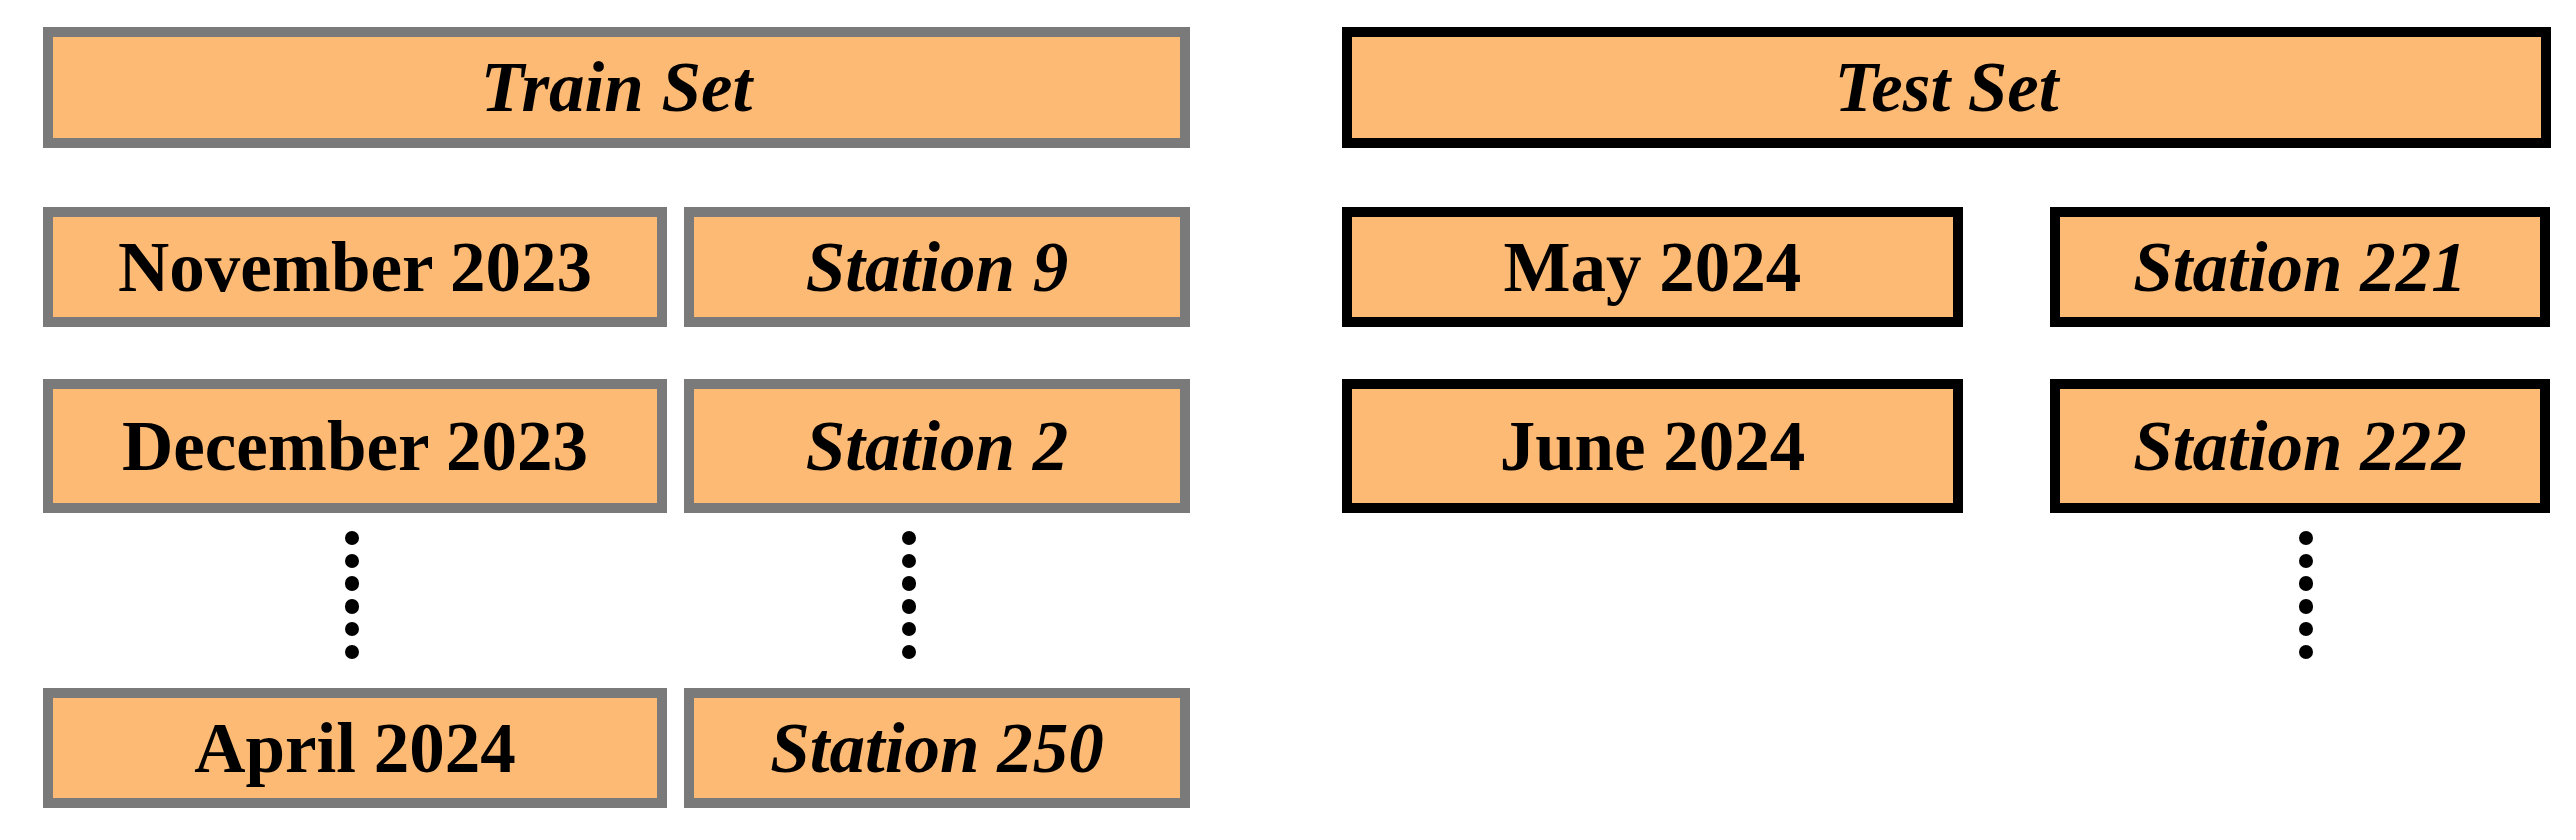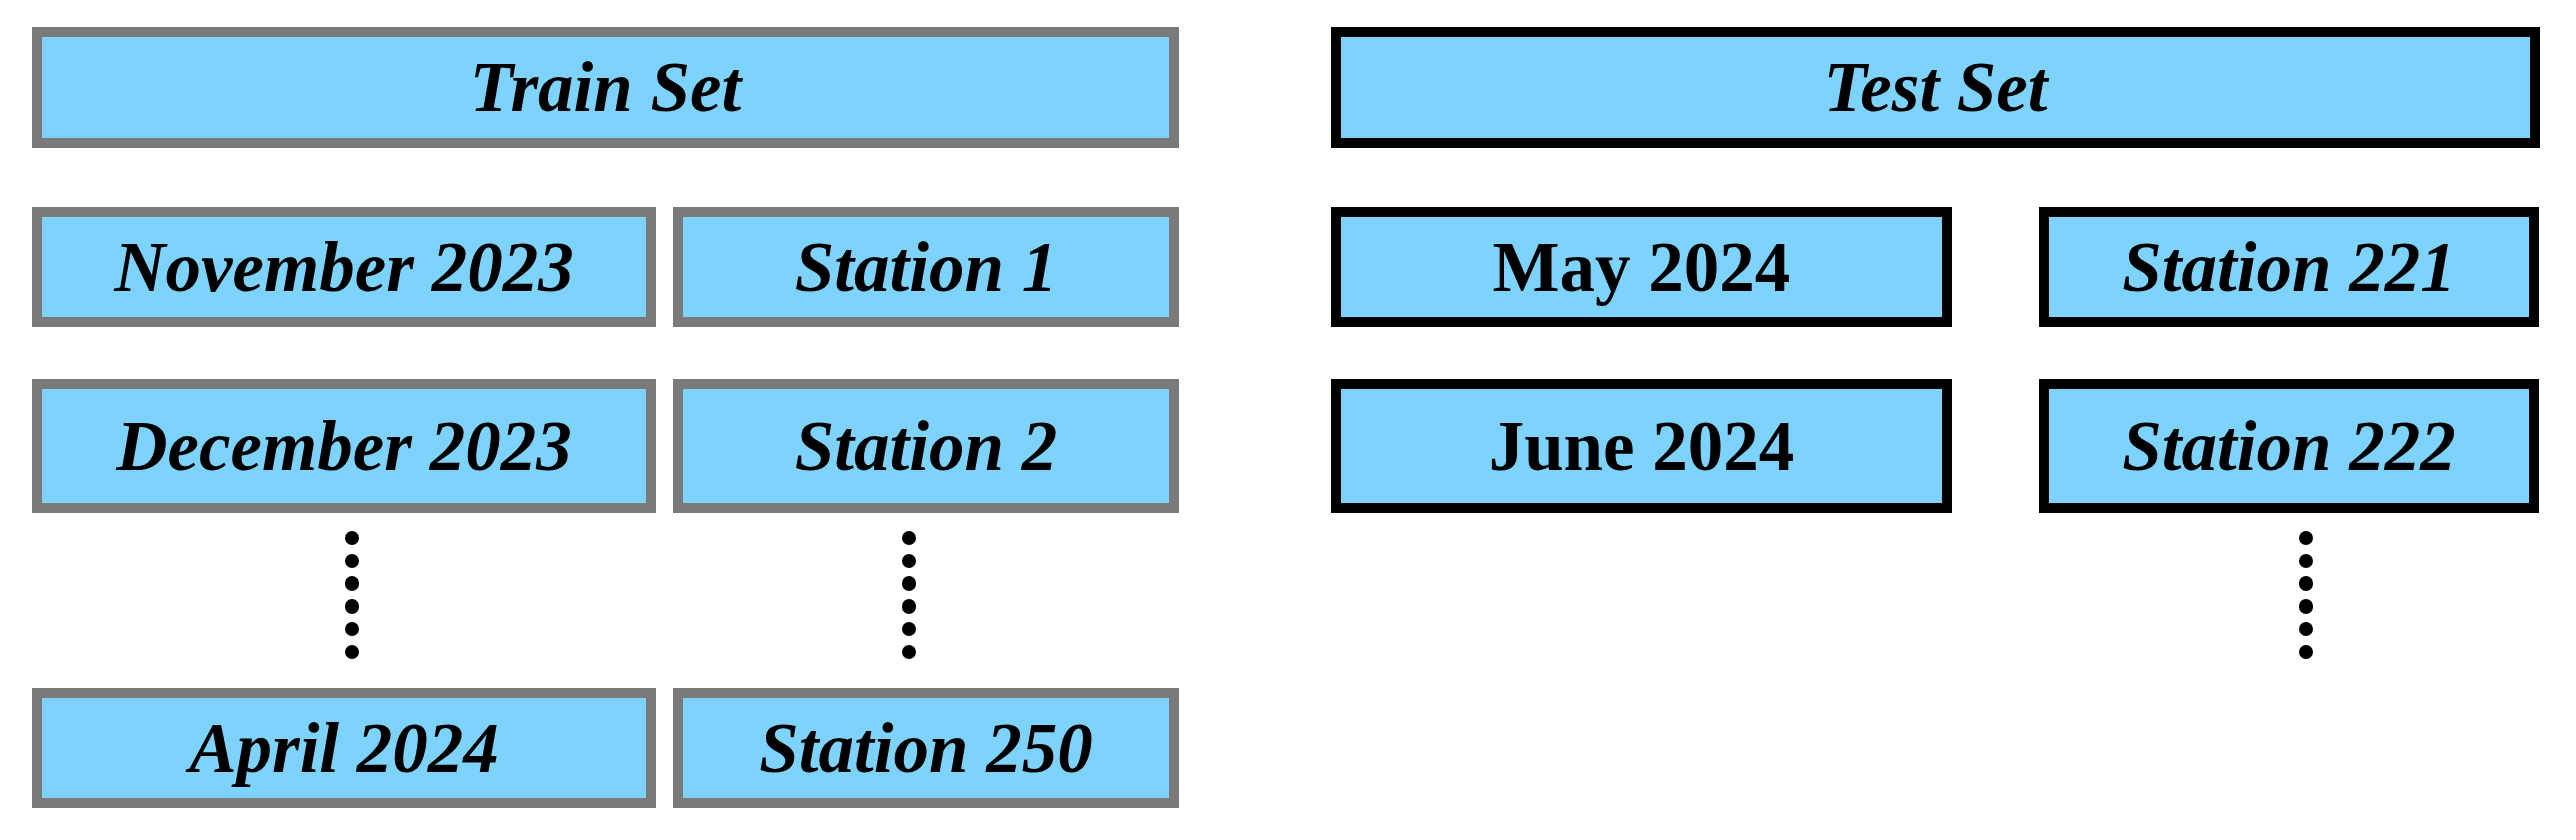--- a/index.html
+++ b/index.html
@@ -6,40 +6,41 @@
   .canvas{
     position:relative;
     width:2576px;height:840px;
     background:#ffffff;
     overflow:hidden;
     font-family:"Liberation Serif","DejaVu Serif",serif;
   }
   .box{
     position:absolute;
     box-sizing:border-box;
-    background:#7dd3fc;
+    background:#fdba74;
     display:flex;
     align-items:center;
     justify-content:center;
     font-size:71px;
     font-weight:bold;
     line-height:1;
     color:#000000;
     white-space:nowrap;
+    margin-left:11px;
   }
   .train{border:10.5px solid var(--train-border,#7a7a7a);}
   .test{border:10.5px solid var(--test-border,#000000);}
   .italic{font-style:italic;}
 
   
   .hdr-train{left:32px;top:27px;width:1147px;height:121px;}
   .hdr-test{left:1331px;top:27px;width:1209px;height:121px;}
 
   
-  .c-tm{left:32px;width:624px;font-style:italic;}    
+  .c-tm{left:32px;width:624px;}    
   .c-ts{left:673px;width:506px;}   
   .c-em{left:1331px;width:621px;}  
   .c-es{left:2039px;width:500px;}  
 
   
   .r1{top:207px;height:120px;}
   .r2{top:379px;height:134px;}
   .r3{top:688px;height:120px;}
 
   
@@ -56,21 +57,21 @@
 </style>
 </head>
 <body>
 
 <div class="canvas">
 
   <div class="box train italic hdr-train">Train Set</div>
   <div class="box test italic hdr-test">Test Set</div>
 
   <div class="box train c-tm r1">November 2023</div>
-  <div class="box train italic c-ts r1">Station 1</div>
+  <div class="box train italic c-ts r1">Station 9</div>
 
   <div class="box train c-tm r2">December 2023</div>
   <div class="box train italic c-ts r2">Station 2</div>
 
   <div class="dots d-tm">
     <i></i>
       <i></i>
       <i></i>
     <i></i>
       <i></i>

